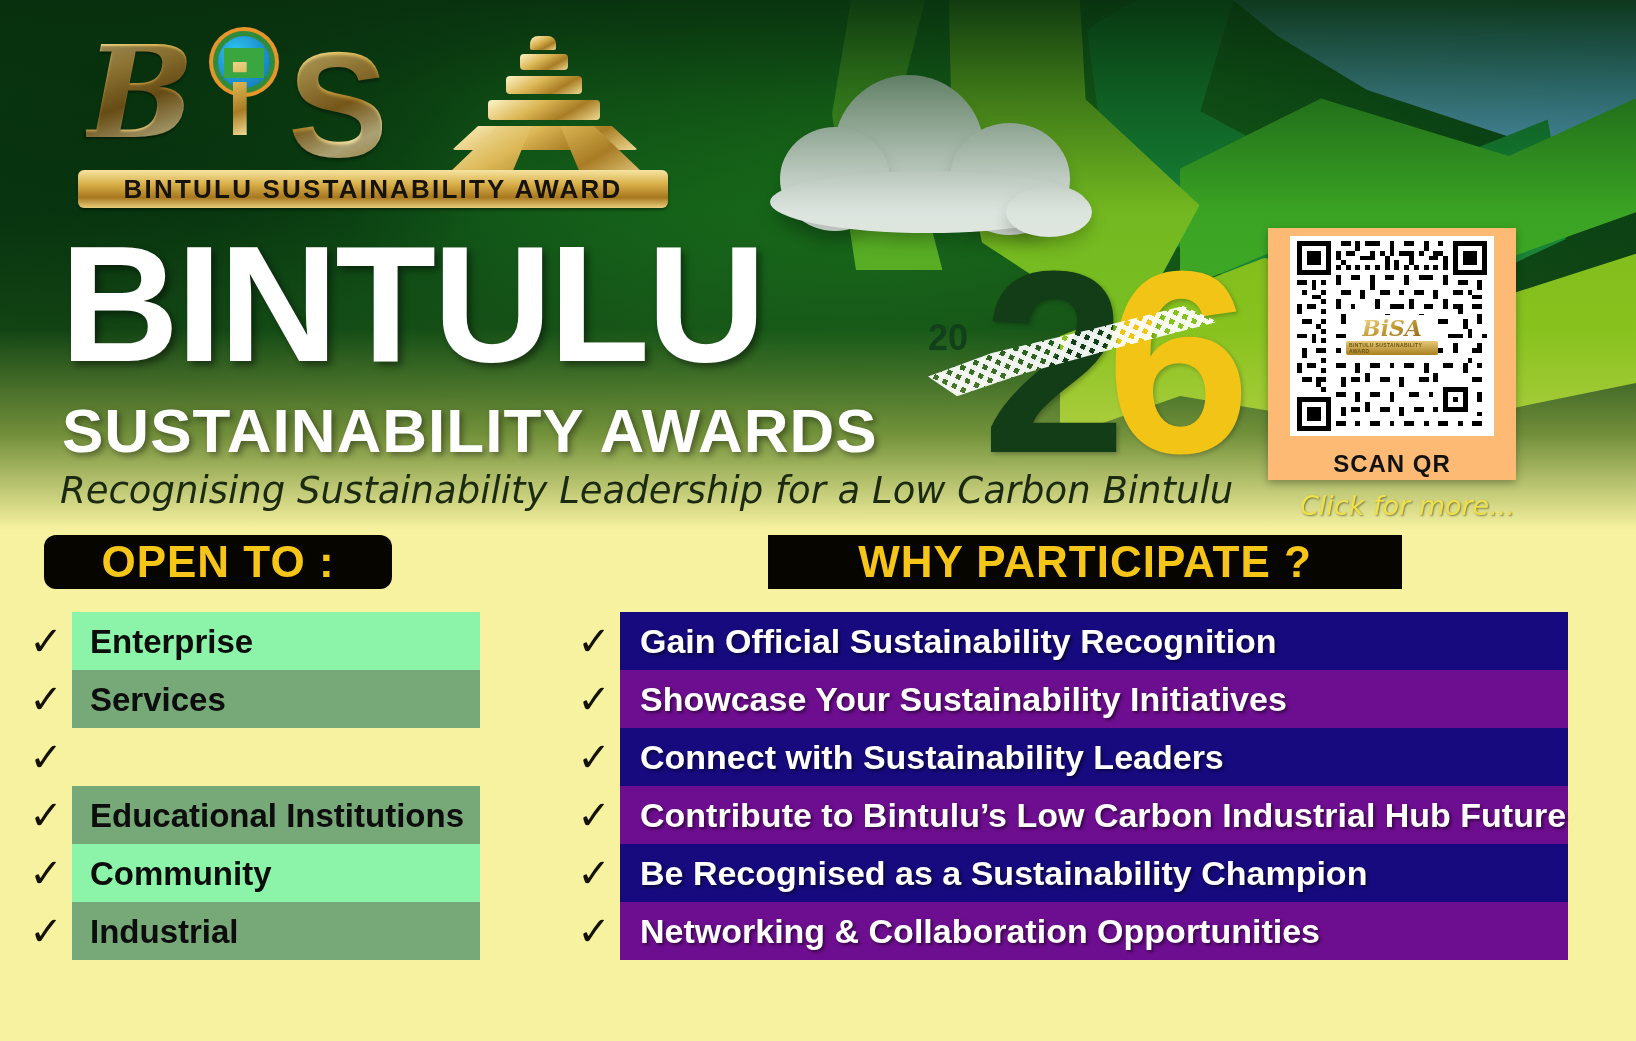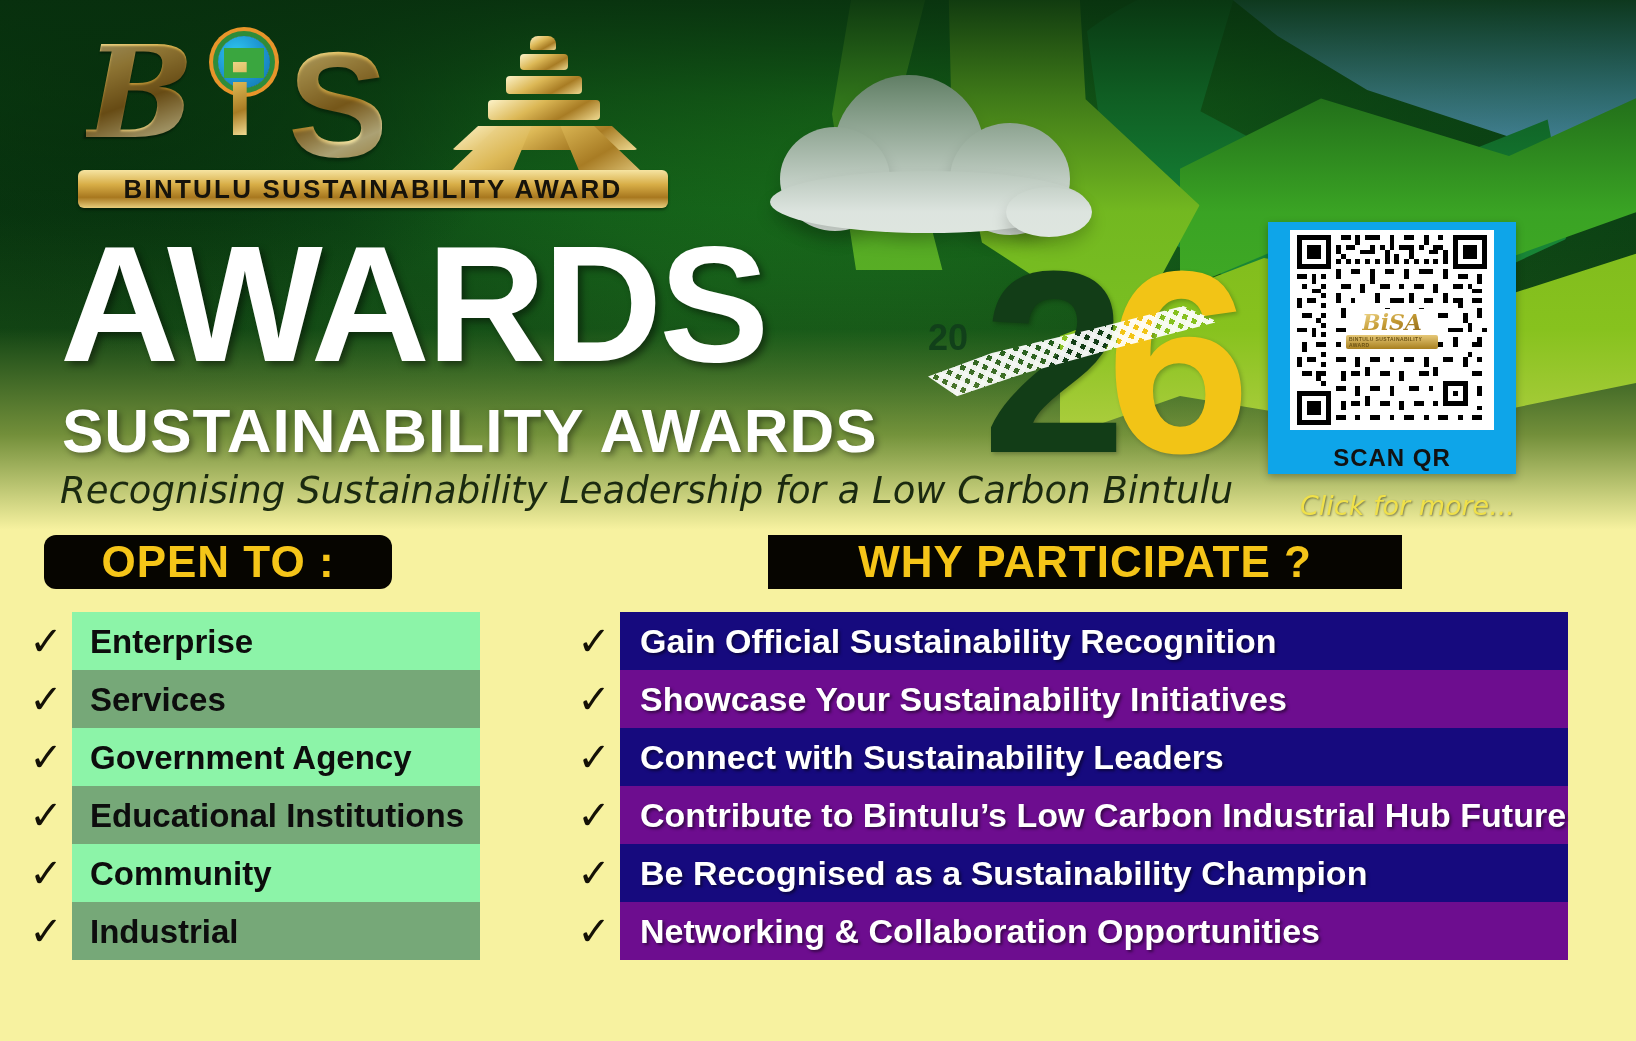--- a/index.html
+++ b/index.html
@@ -237,23 +237,23 @@
     background:
       repeating-linear-gradient(115deg, rgba(255,255,255,0.96) 0 5px, rgba(255,255,255,0) 5px 10px),
       repeating-linear-gradient(25deg, rgba(255,255,255,0.96) 0 5px, rgba(255,255,255,0) 5px 10px);
     clip-path: polygon(0% 72%, 22% 48%, 56% 24%, 88% 0%, 100% 16%, 66% 42%, 34% 68%, 10% 92%);
     opacity: 0.95;
     pointer-events: none;
   }
 
   
   .qr-card {
-    position:absolute; left: 1268px; top: 222px;
+    position:absolute; left: 1268px; top: 228px;
     width: 248px; height: 252px;
-    background: #0ea5e9;
+    background: #fdba74;
     padding: 8px 6px 16px 6px;
     box-sizing: border-box;
     box-shadow: 0 3px 8px rgba(0,0,0,0.3);
     display:flex; flex-direction:column; align-items:center;
   }
   .qr-box {
     position: relative;
     width: 204px; height: 200px;
     background: #ffffff;
   }
@@ -396,21 +396,21 @@
         <div class="ring r3"></div>
         <div class="ring r4"></div>
         <div class="a-legs"></div>
       </div>
     </div>
     <div class="logo-plate">
       <span>BINTULU SUSTAINABILITY AWARD</span>
     </div>
   </div>
 
-  <div class="title-bintulu">AWARDS</div>
+  <div class="title-bintulu">BINTULU</div>
   <div class="title-sub">SUSTAINABILITY AWARDS</div>
   <div class="title-tagline">Recognising Sustainability Leadership for a Low Carbon Bintulu</div>
 
   <div class="year">
     <div class="year-2">2</div>
     <div class="year-6">6</div>
     <div class="year-20">20</div>
     <div class="year-swoosh"></div>
   </div>
 
@@ -632,23 +632,20 @@
       </div>
     </div>
     <div class="row">
       <div class="check">✓</div>
       <div class="pill b">
         <span>Services</span>
       </div>
     </div>
     <div class="row">
       <div class="check">✓</div>
-      <div class="pill a">
-        <span>Government Agency</span>
-      </div>
     </div>
     <div class="row">
       <div class="check">✓</div>
       <div class="pill b">
         <span>Educational Institutions</span>
       </div>
     </div>
     <div class="row">
       <div class="check">✓</div>
       <div class="pill a">

